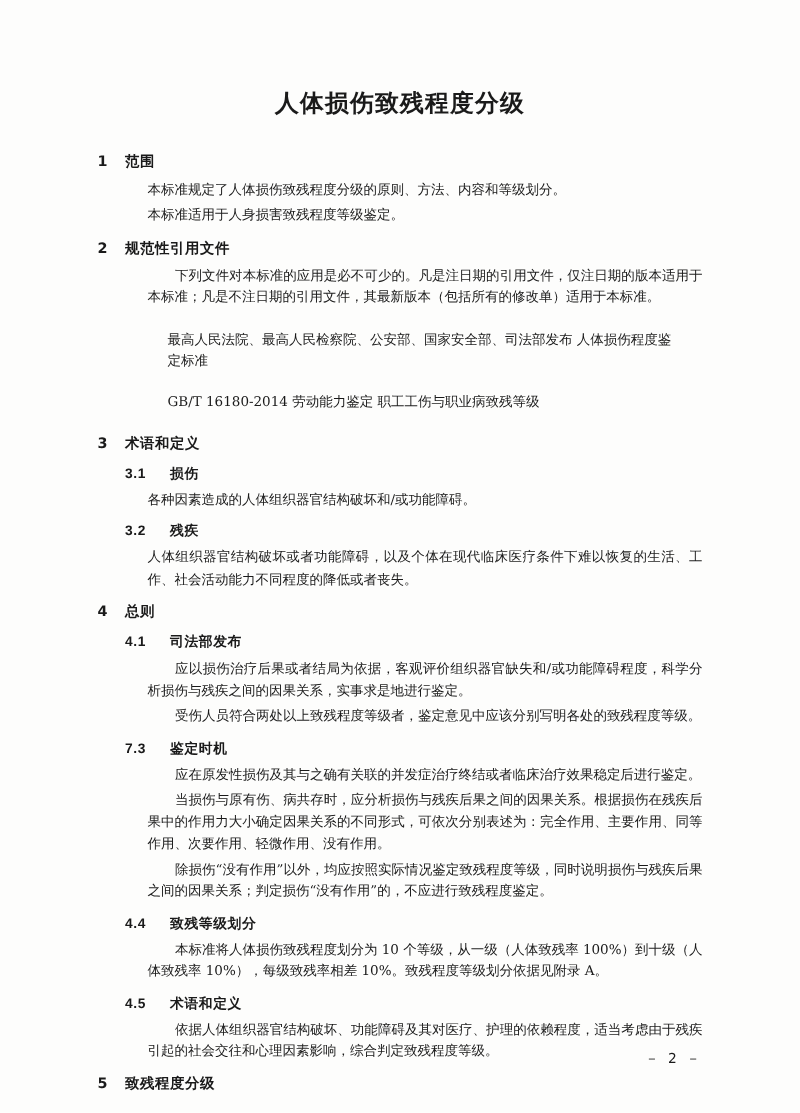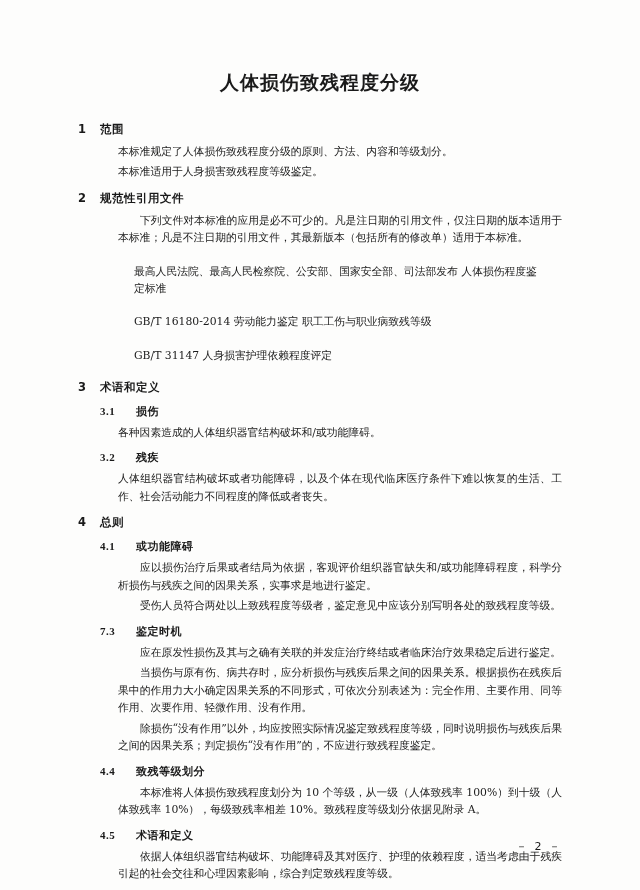--- a/index.html
+++ b/index.html
@@ -41,21 +41,21 @@
     margin: 10px 0 6px 0;
     letter-spacing: 0.5px;
   }
   .h1 .num {
     display: inline-block;
     width: 22px;
   }
   .h2 {
     font-size: 11px;
     font-weight: bold;
-    font-family: Liberation Serif, serif;
+    font-family: Liberation Sans, sans-serif;
     margin: 9px 0 5px 0;
     padding-left: 22px;
     letter-spacing: 0.5px;
   }
   .h2 .num {
     display: inline-block;
     width: 36px;
   }
   p.body {
     font-size: 10.8px;
@@ -98,21 +98,20 @@
     <p class="body">本标准适用于人身损害致残程度等级鉴定。</p>
   </div>
 
   <div class="sec">
     <div class="h1">
       <span class="num">2</span><span>规范性引用文件</span>
     </div>
     <p class="body indent">下列文件对本标准的应用是必不可少的。凡是注日期的引用文件，仅注日期的版本适用于本标准；凡是不注日期的引用文件，其最新版本（包括所有的修改单）适用于本标准。</p>
     <p class="ref">最高人民法院、最高人民检察院、公安部、国家安全部、司法部发布  人体损伤程度鉴定标准</p>
     <p class="ref">GB/T 16180-2014  劳动能力鉴定  职工工伤与职业病致残等级</p>
-    <p class="ref">GB/T 31147  人身损害护理依赖程度评定</p>
   </div>
 
   <div class="sec">
     <div class="h1">
       <span class="num">3</span><span>术语和定义</span>
     </div>
 
     <div class="h2">
       <span class="num">3.1</span><span>损伤</span>
     </div>
@@ -123,21 +122,21 @@
     </div>
     <p class="body">人体组织器官结构破坏或者功能障碍，以及个体在现代临床医疗条件下难以恢复的生活、工作、社会活动能力不同程度的降低或者丧失。</p>
   </div>
 
   <div class="sec">
     <div class="h1">
       <span class="num">4</span><span>总则</span>
     </div>
 
     <div class="h2">
-      <span class="num">4.1</span><span>或功能障碍</span>
+      <span class="num">4.1</span><span>司法部发布</span>
     </div>
     <p class="body indent">应以损伤治疗后果或者结局为依据，客观评价组织器官缺失和/或功能障碍程度，科学分析损伤与残疾之间的因果关系，实事求是地进行鉴定。</p>
     <p class="body indent">受伤人员符合两处以上致残程度等级者，鉴定意见中应该分别写明各处的致残程度等级。</p>
 
     <div class="h2">
       <span class="num">7.3</span><span>鉴定时机</span>
     </div>
     <p class="body indent">应在原发性损伤及其与之确有关联的并发症治疗终结或者临床治疗效果稳定后进行鉴定。</p>
 
     <p class="body indent">当损伤与原有伤、病共存时，应分析损伤与残疾后果之间的因果关系。根据损伤在残疾后果中的作用力大小确定因果关系的不同形式，可依次分别表述为：完全作用、主要作用、同等作用、次要作用、轻微作用、没有作用。</p>

